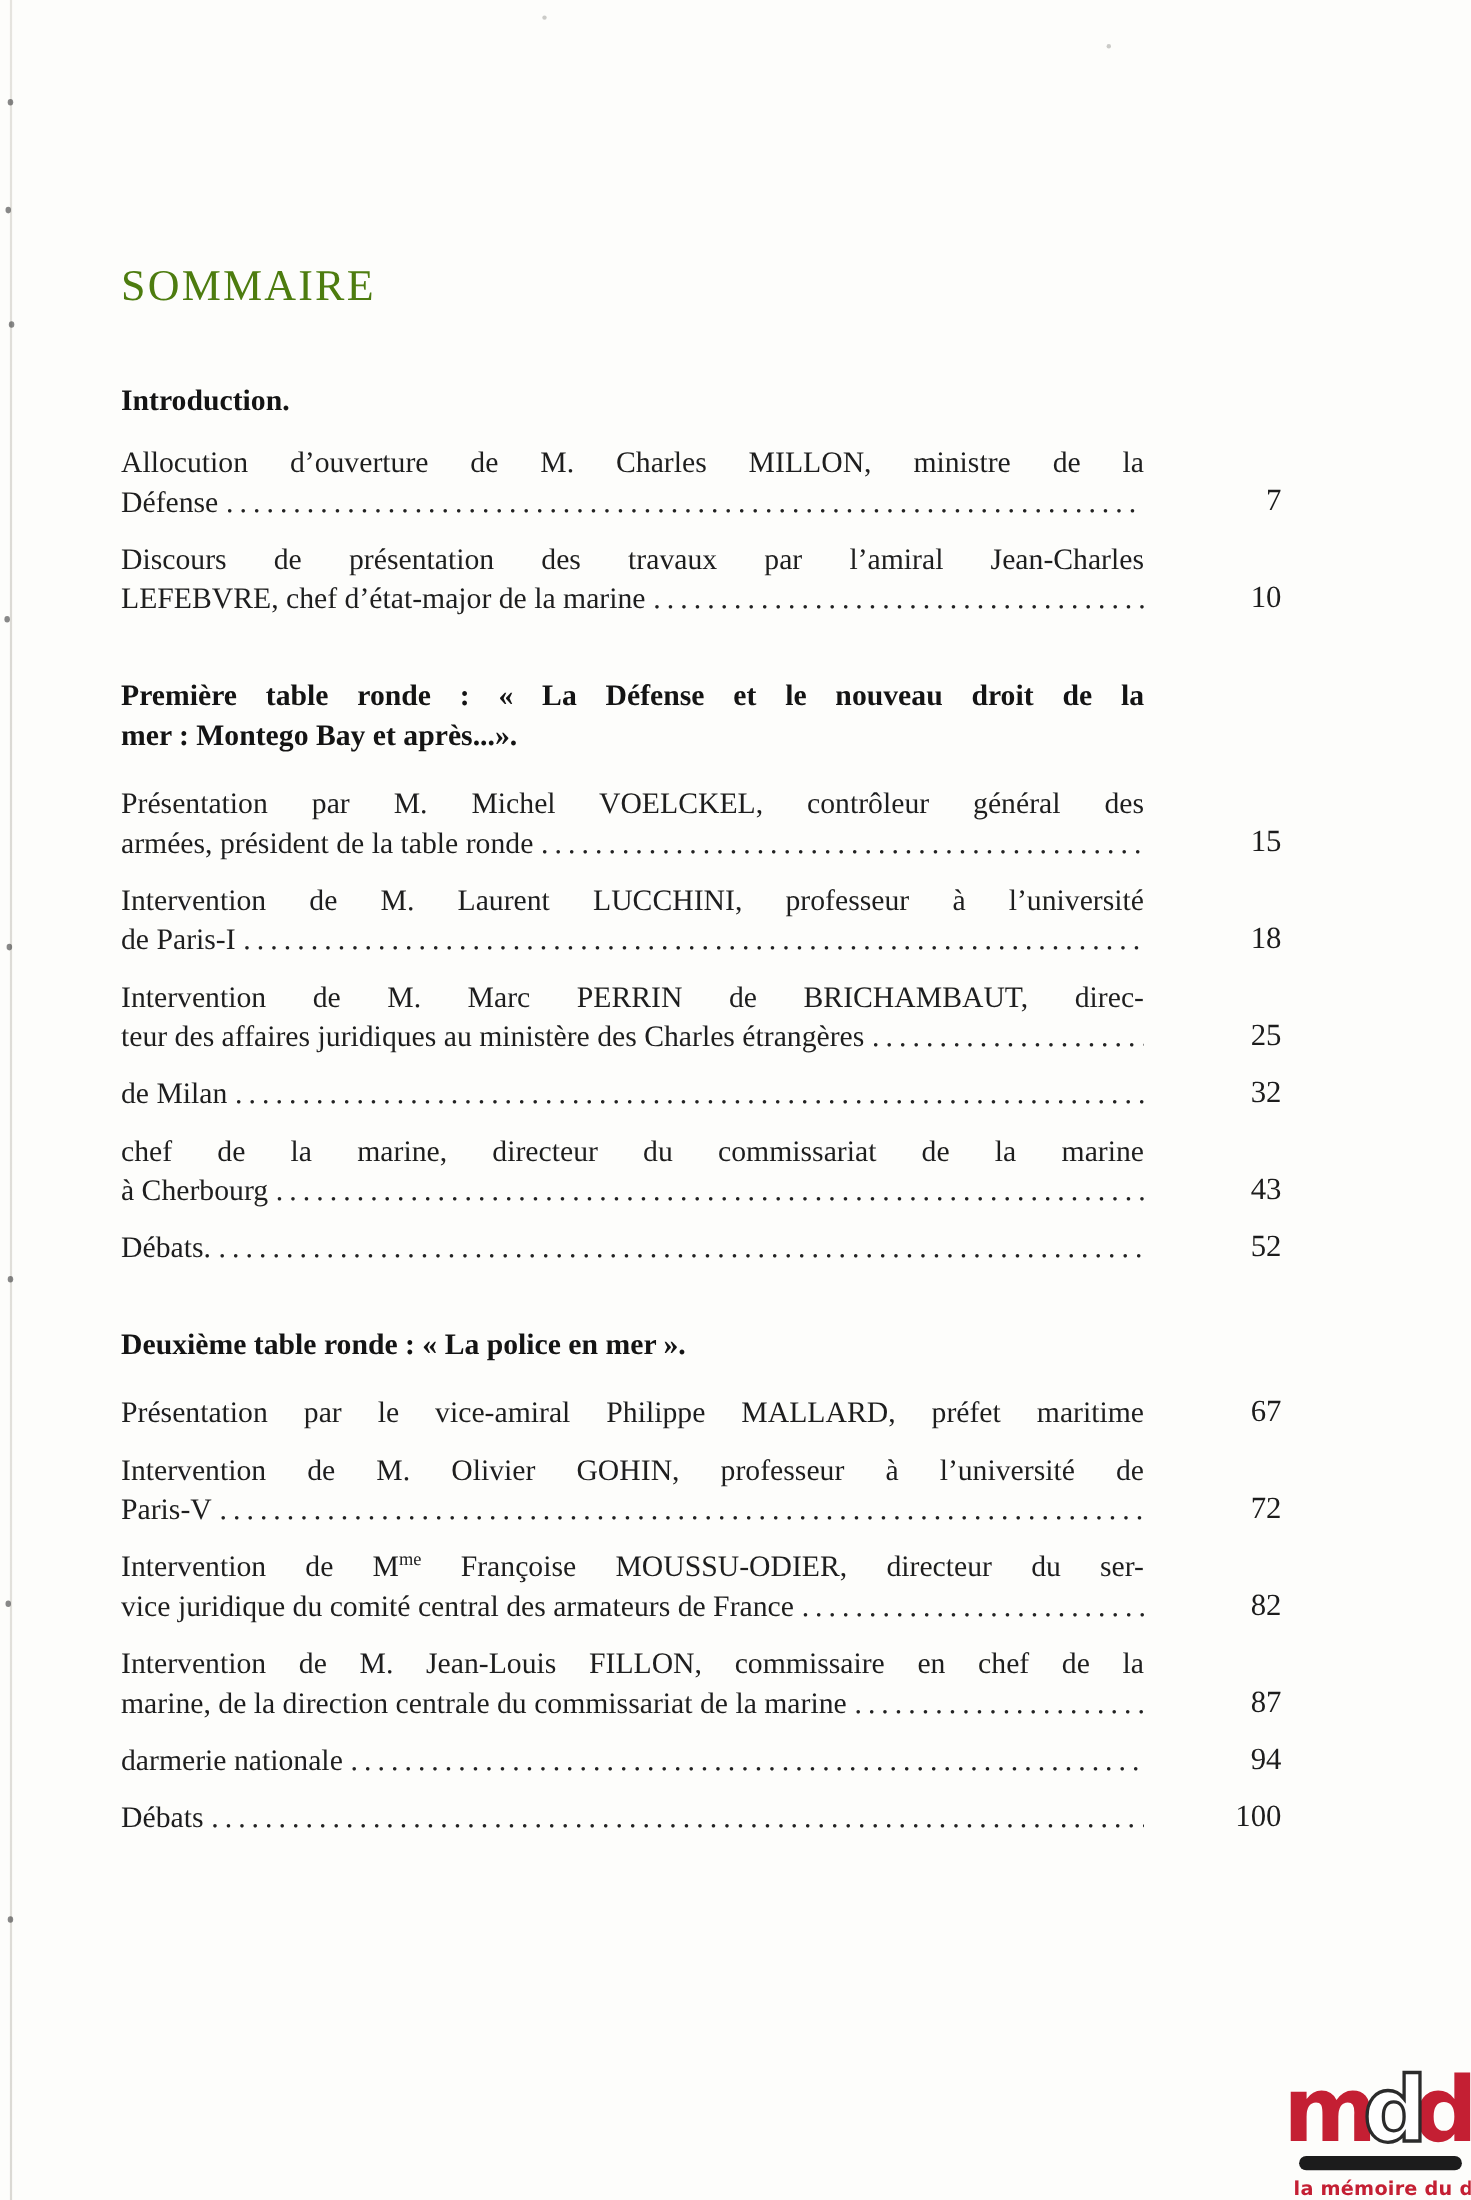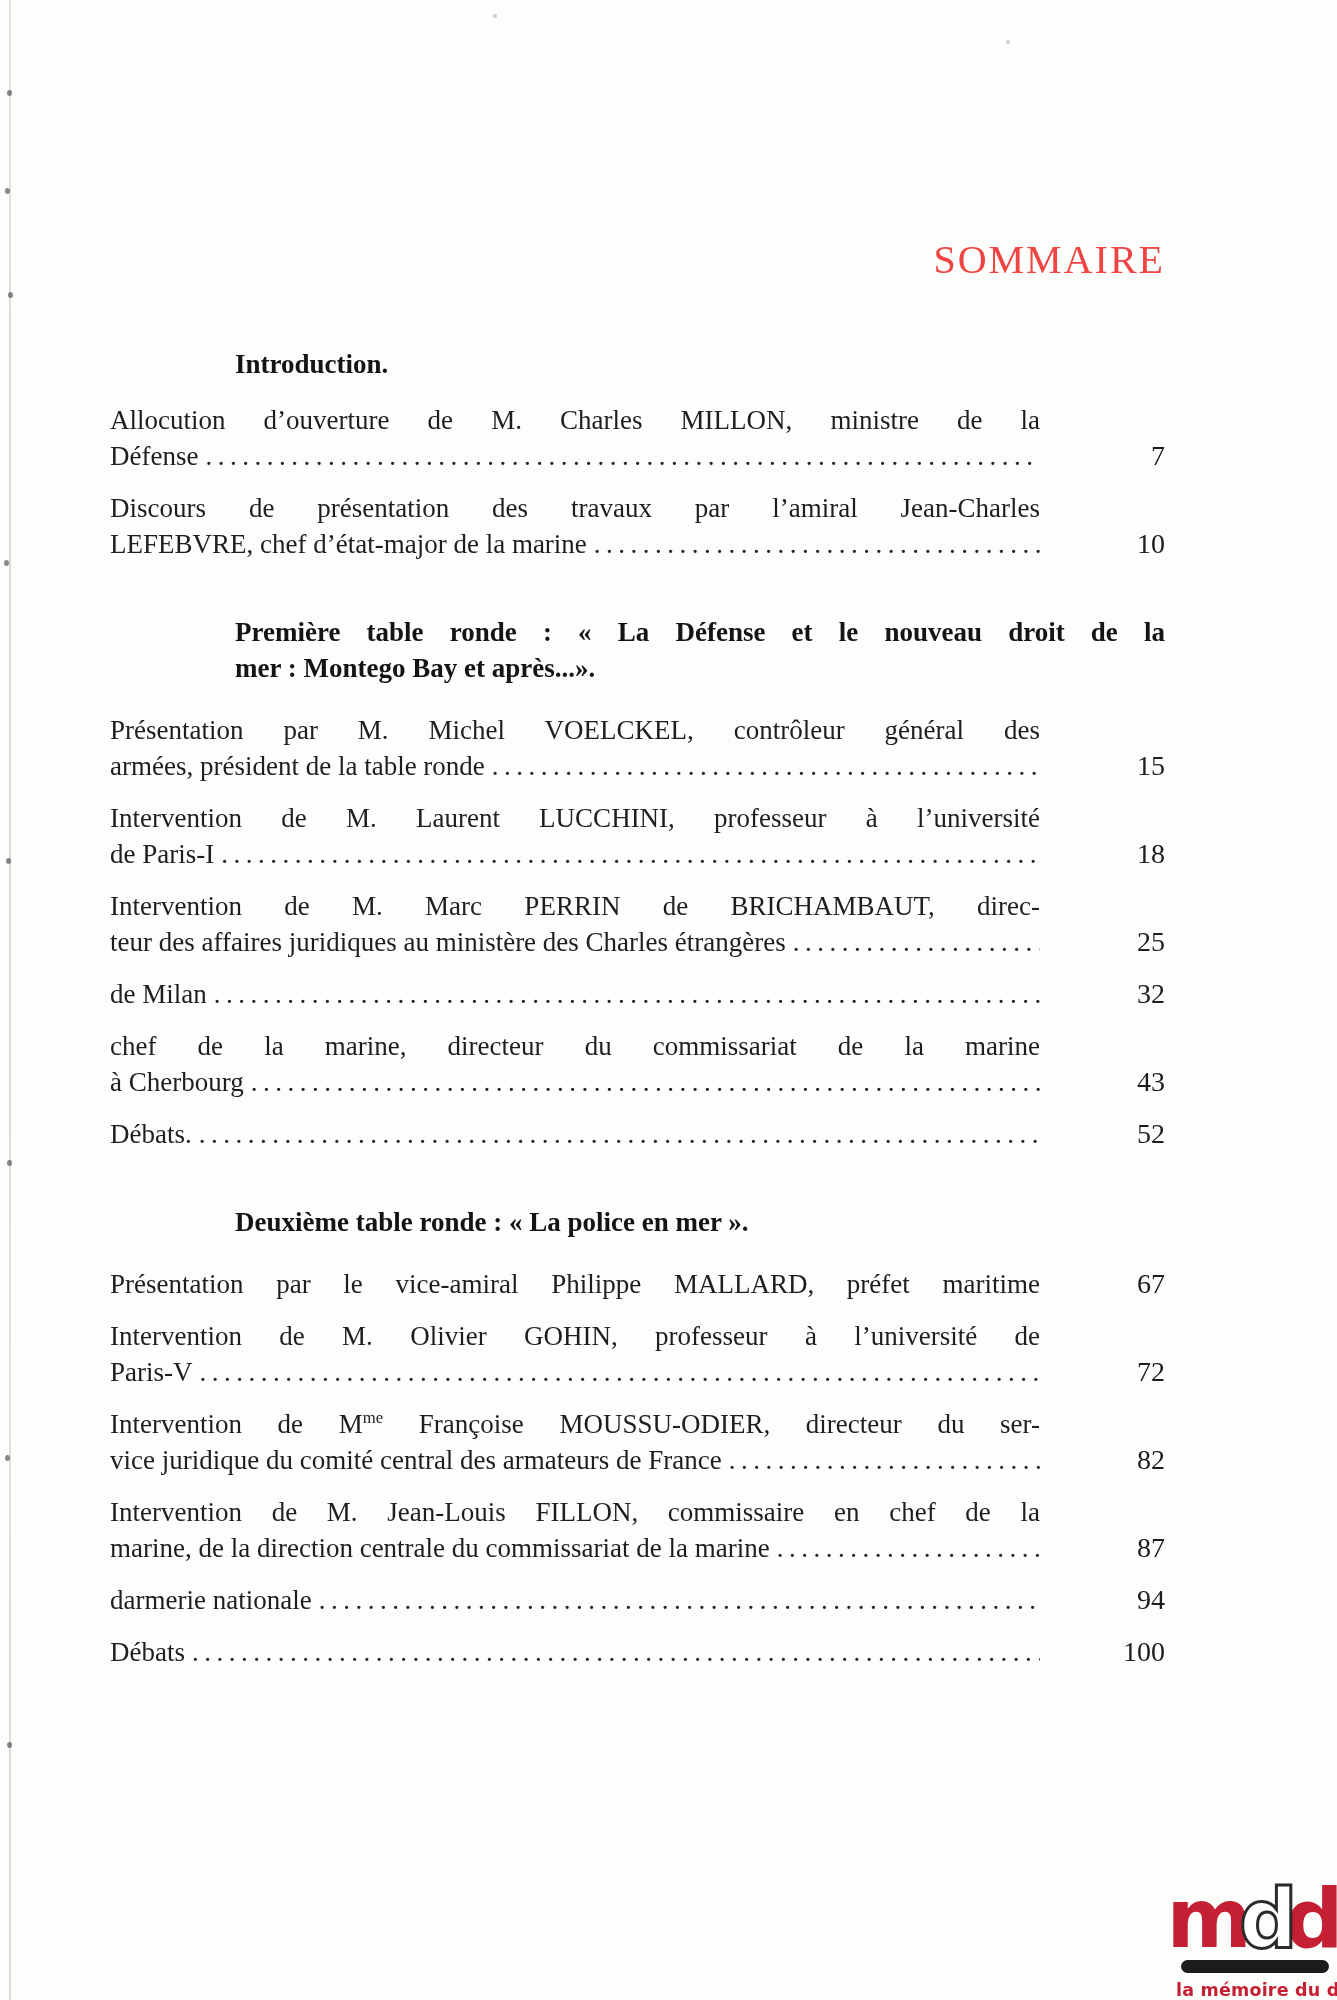--- a/index.html
+++ b/index.html
@@ -25,29 +25,29 @@
     background:#4a4a4a;opacity:.65;
   }
   .speck.faint{background:#9a9a96;opacity:.5;width:4px;height:4px;}
   
   .toc{
     position:absolute;left:110px;top:0;width:1055px;
     font-size:27px;
   }
   .title{
     margin:236px 0 0 0;
-    text-align:right;
+    text-align:left;
     font-size:40px;
     font-weight:normal;
     letter-spacing:2px;
     line-height:48px;
-    color:#ef4444;
+    color:#4d7c0f;
   }
   .blocks{margin-top:62px;}
-  .block{display:flex;margin-bottom:16px;justify-content:flex-end;}
+  .block{display:flex;margin-bottom:16px;}
   .block .lines{width:930px;flex:none;}
   .block.heading{font-weight:bold;color:#141414;}
   .block.h-intro{margin-bottom:20px;}
   .block.h-major{margin-top:52px;margin-bottom:26px;}
   .line{line-height:36px;min-height:36px;}
   .line.fill{text-align:justify;text-align-last:justify;}
   .flexline{display:flex;align-items:baseline;}
   .ltext{white-space:nowrap;}
   .leader{
     flex:1 1 auto;overflow:hidden;white-space:nowrap;

